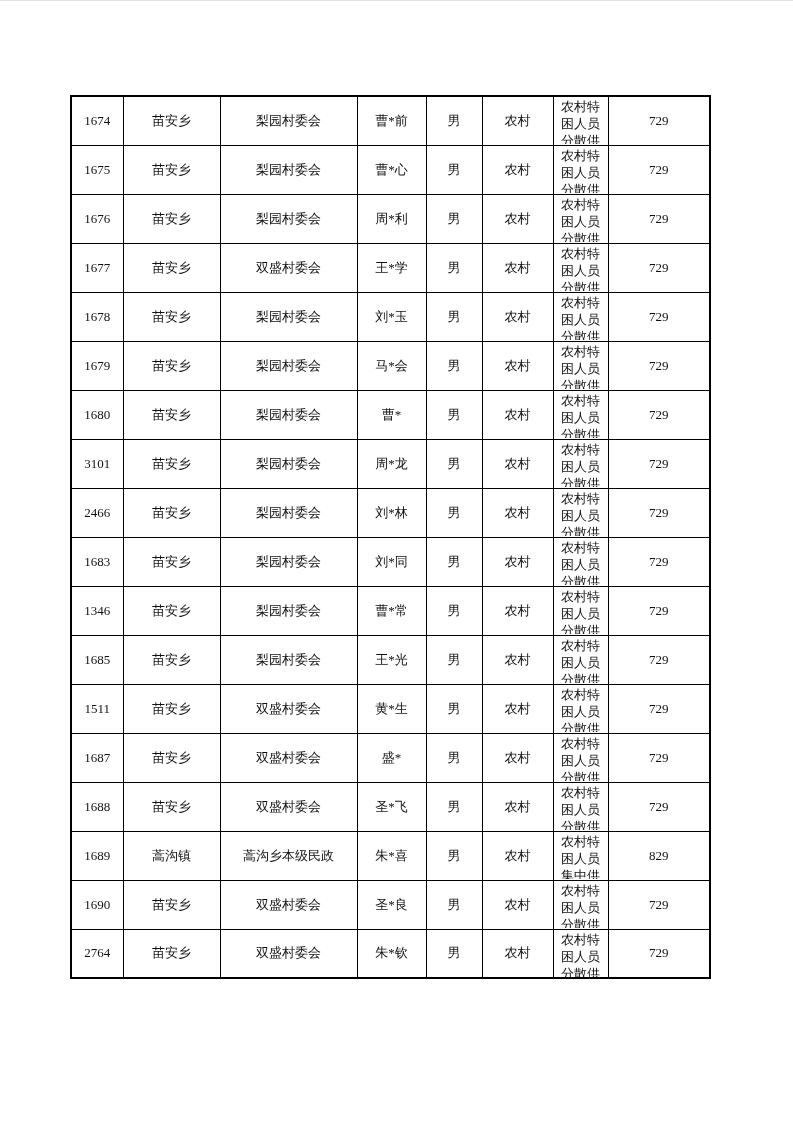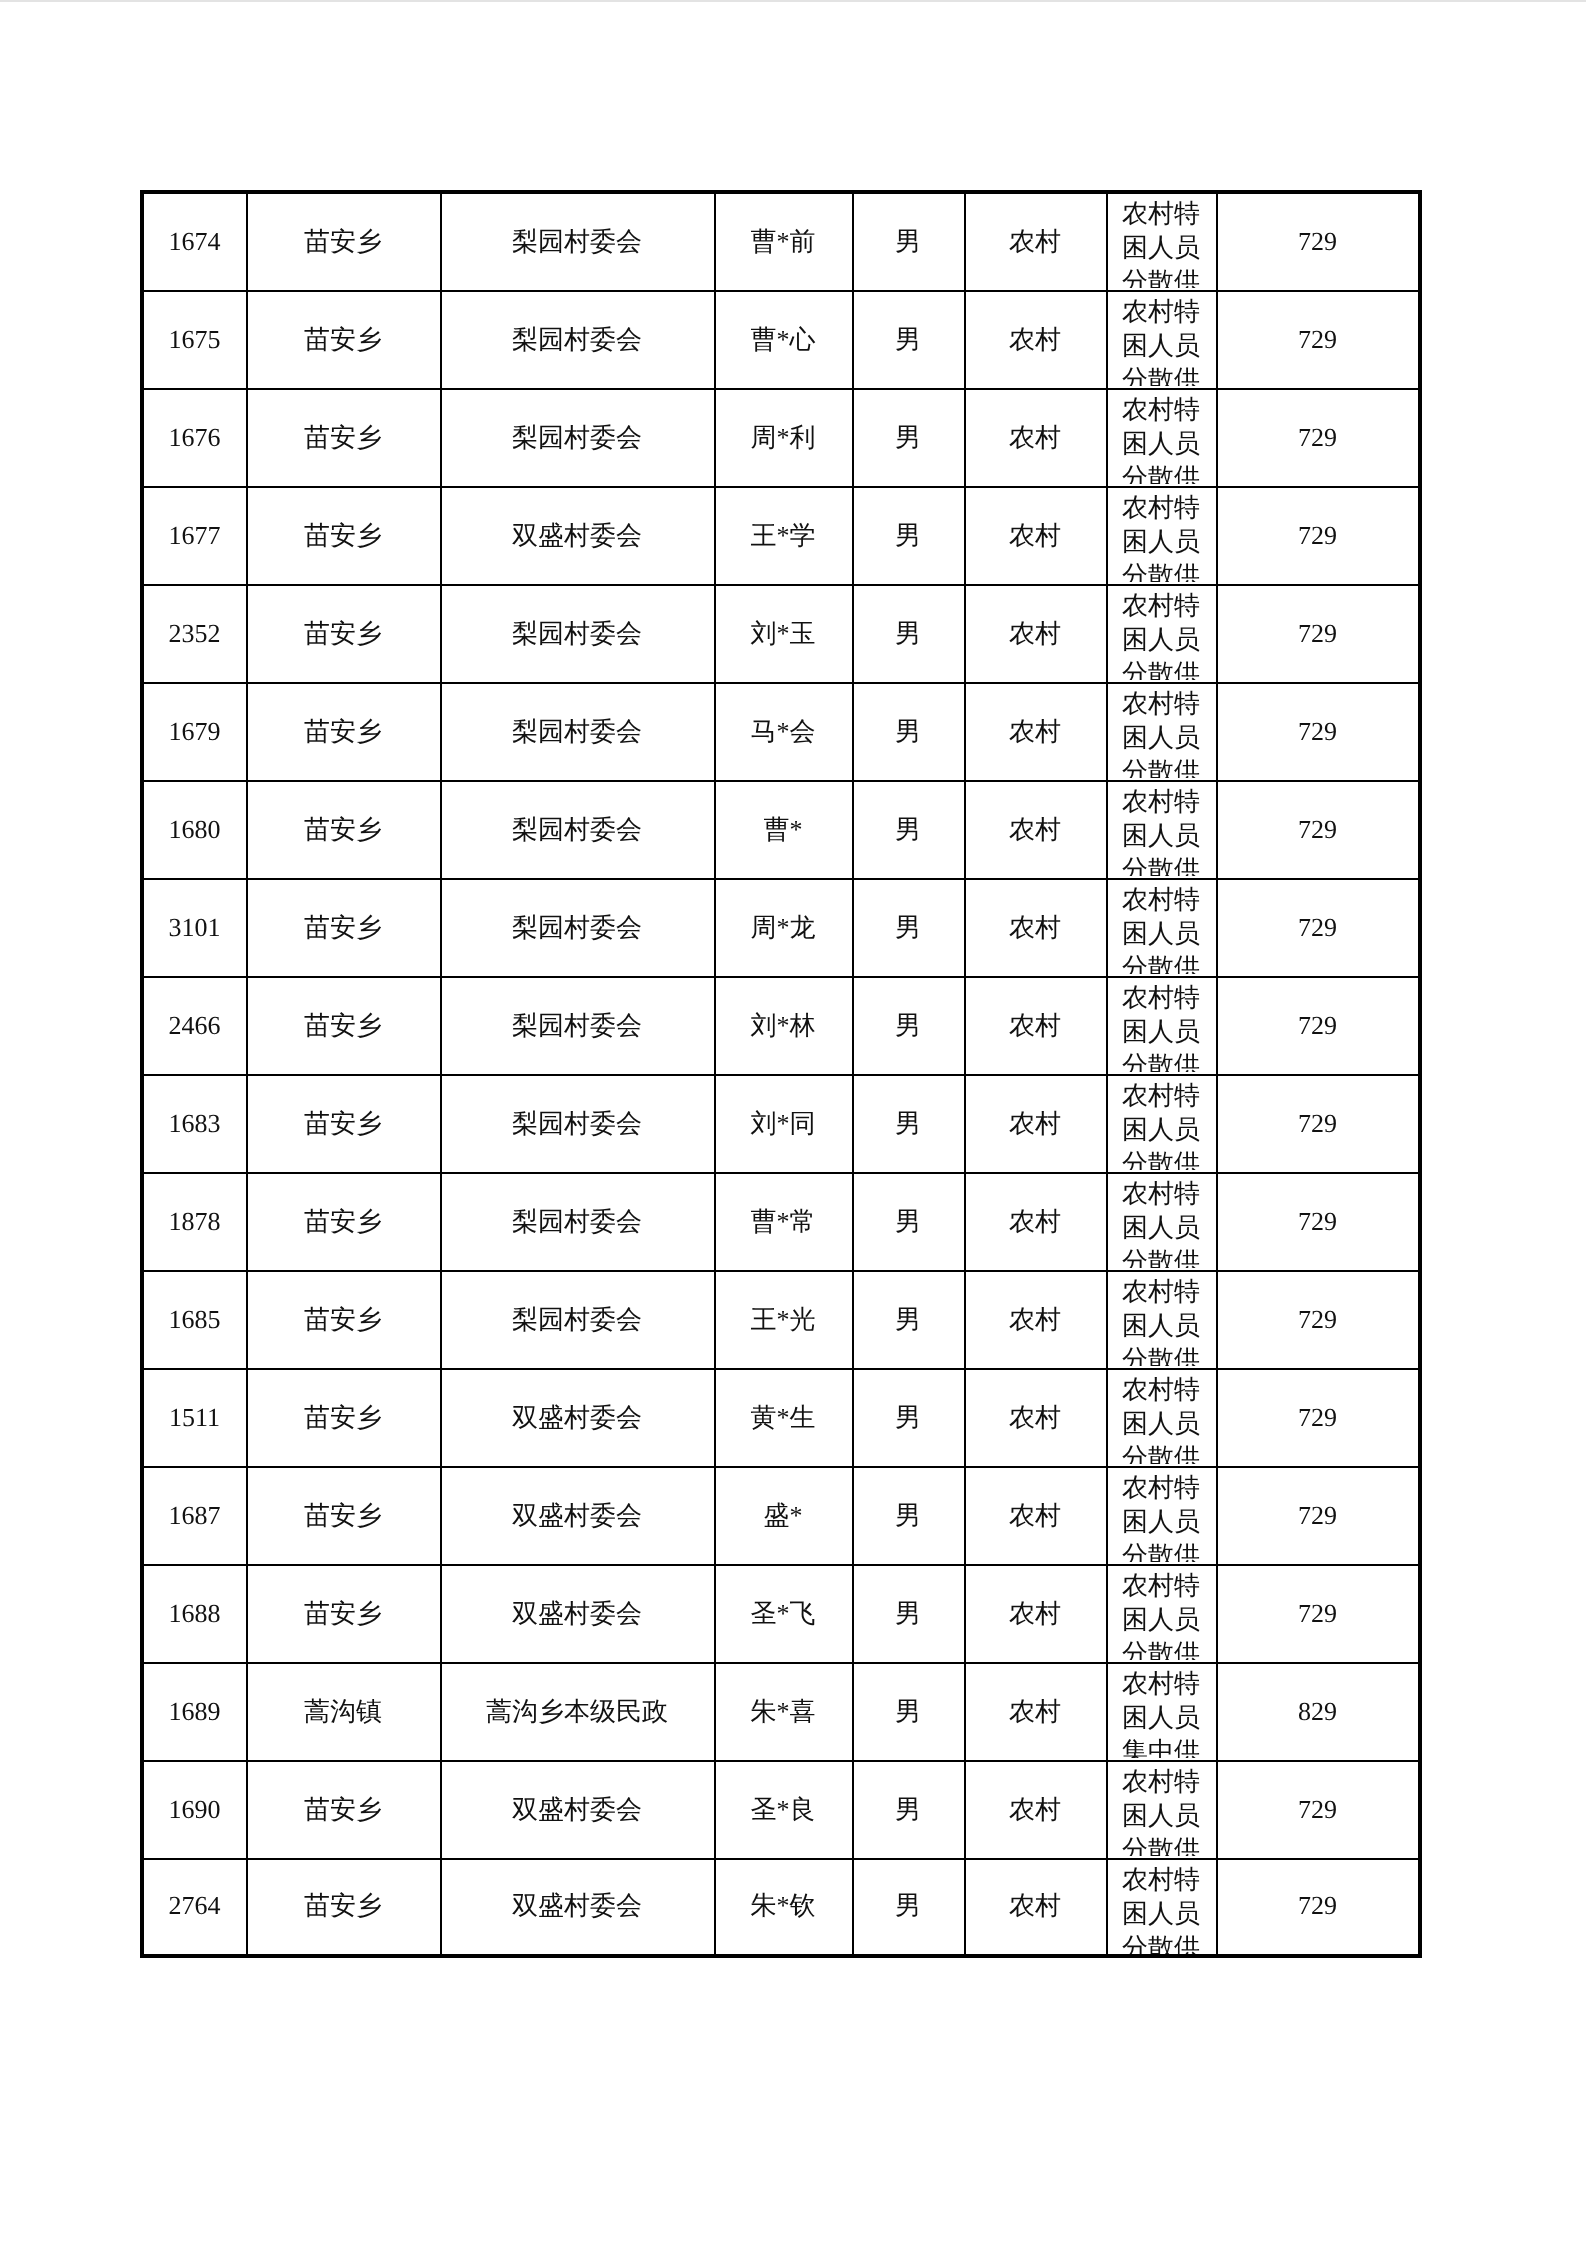--- a/index.html
+++ b/index.html
@@ -117,21 +117,21 @@
           <td>王*学</td>
           <td>男</td>
           <td>农村</td>
           <td class="cat-cell">
             <div class="cat-clip">农村特困人员分散供养</div>
           </td>
           <td>729</td>
         </tr>
 
         <tr>
-          <td>2352</td>
+          <td>1678</td>
           <td>苗安乡</td>
           <td>梨园村委会</td>
           <td>刘*玉</td>
           <td>男</td>
           <td>农村</td>
           <td class="cat-cell">
             <div class="cat-clip">农村特困人员分散供养</div>
           </td>
           <td>729</td>
         </tr>
@@ -195,21 +195,21 @@
           <td>刘*同</td>
           <td>男</td>
           <td>农村</td>
           <td class="cat-cell">
             <div class="cat-clip">农村特困人员分散供养</div>
           </td>
           <td>729</td>
         </tr>
 
         <tr>
-          <td>1878</td>
+          <td>1346</td>
           <td>苗安乡</td>
           <td>梨园村委会</td>
           <td>曹*常</td>
           <td>男</td>
           <td>农村</td>
           <td class="cat-cell">
             <div class="cat-clip">农村特困人员分散供养</div>
           </td>
           <td>729</td>
         </tr>

